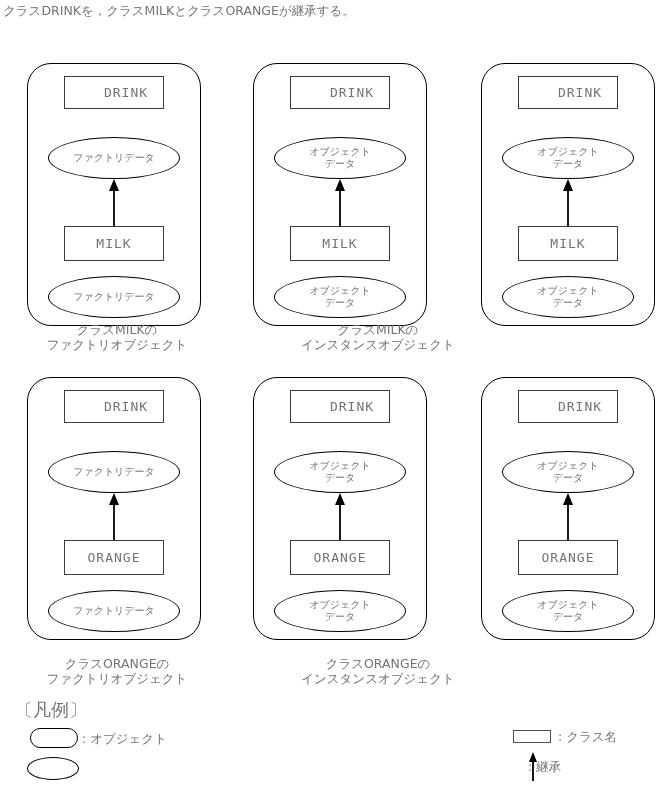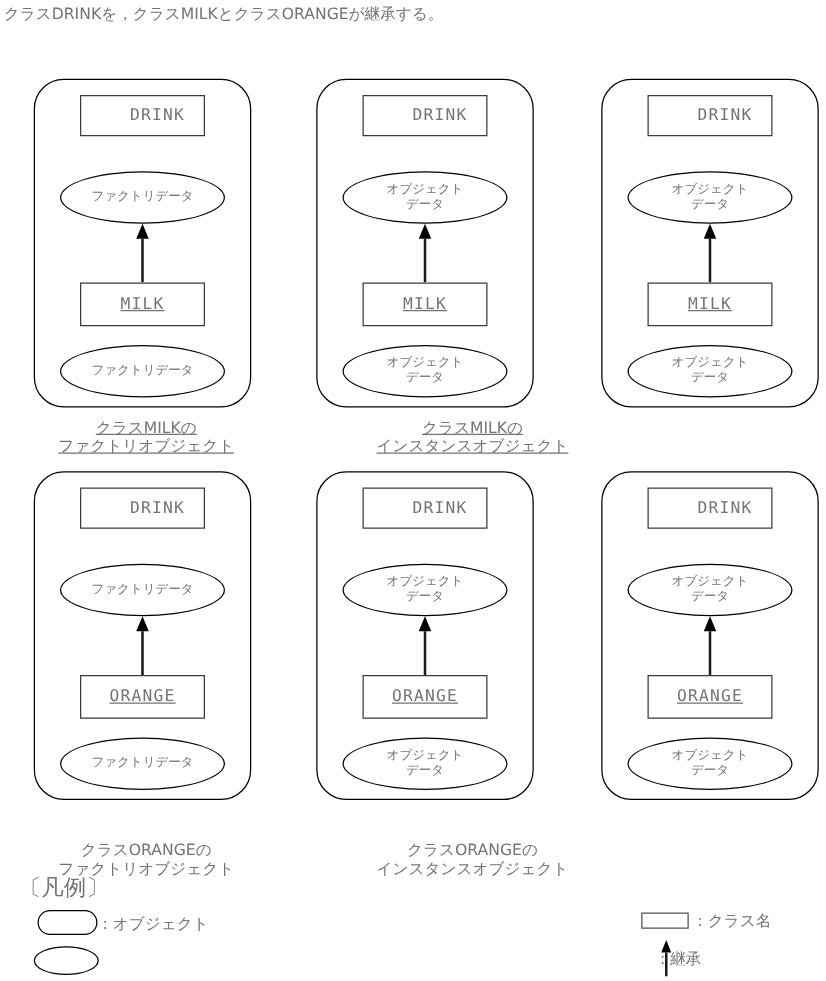--- a/index.html
+++ b/index.html
@@ -16,42 +16,42 @@
   }
   .row1{top:63px}.row2{top:377px}
   .col1{left:27px}.col2{left:253px}.col3{left:481px}
   .class-rect{
     position:absolute;left:50%;transform:translateX(-50%);
     width:100px;height:33px;border:1px solid #3c3c3c;background:#fff;box-sizing:border-box;
     display:flex;align-items:center;justify-content:center;
     font-family:"DejaVu Sans Mono","Liberation Mono",monospace;font-size:13px;letter-spacing:1px;
   }
   .class-rect.parent{top:12px;padding-left:24px;}
-  .class-rect.child{top:162px;height:35px;text-decoration:underline;}
+  .class-rect.child{top:162px;height:35px;}
   .ellipse{
     position:absolute;left:50%;transform:translateX(-50%);
     width:132px;height:42px;border:1px solid #000;border-radius:50%;background:#fff;box-sizing:border-box;
     display:flex;align-items:center;justify-content:center;text-align:center;
     font-size:10px;line-height:1.2;
   }
   .ellipse.top{top:73px;}
   .ellipse.bottom{top:212px;}
   .ellipse span{white-space:pre-line;}
   .arrow{
     position:absolute;left:50%;transform:translateX(-50%);top:115px;width:12px;height:47px;
     display:flex;flex-direction:column;align-items:center;
   }
   .arrow .head{width:0;height:0;border-left:5px solid transparent;border-right:5px solid transparent;border-bottom:12px solid #000;}
   .arrow .shaft{width:1.5px;flex:1;background:#1a1a1a;}
   
   .caption{position:absolute;text-align:center;font-size:12.5px;line-height:15px;white-space:nowrap;}
   .cap-colA{left:27px;width:180px;}
   .cap-colB{left:273px;width:210px;}
-  .cap-row1{top:334px;text-decoration:underline;}
-  .cap-row2{top:672px;}
+  .cap-row1{top:322px;}
+  .cap-row2{top:656px;}
   
   .legend-title{position:absolute;left:15px;top:698px;font-size:18px;}
   .legend-label{position:absolute;font-size:12.5px;white-space:nowrap;}
   .lg-pill{position:absolute;left:30px;top:728px;width:48px;height:20px;border:1px solid #000;border-radius:10px;box-sizing:border-box;background:#fff;}
   .lg-ellipse{position:absolute;left:27px;top:757px;width:52px;height:23px;border:1px solid #000;border-radius:50%;box-sizing:border-box;background:#fff;}
   .lg-rect{position:absolute;left:513px;top:730px;width:38px;height:13px;border:1px solid #505050;box-sizing:border-box;background:#fff;}
   .lg-arrow{position:absolute;left:528px;top:752px;width:10px;height:29px;display:flex;flex-direction:column;align-items:center;}
   .lg-arrow .head{width:0;height:0;border-left:4px solid transparent;border-right:4px solid transparent;border-bottom:10px solid #000;}
   .lg-arrow .shaft{width:1.5px;flex:1;background:#1a1a1a;}
 </style>

